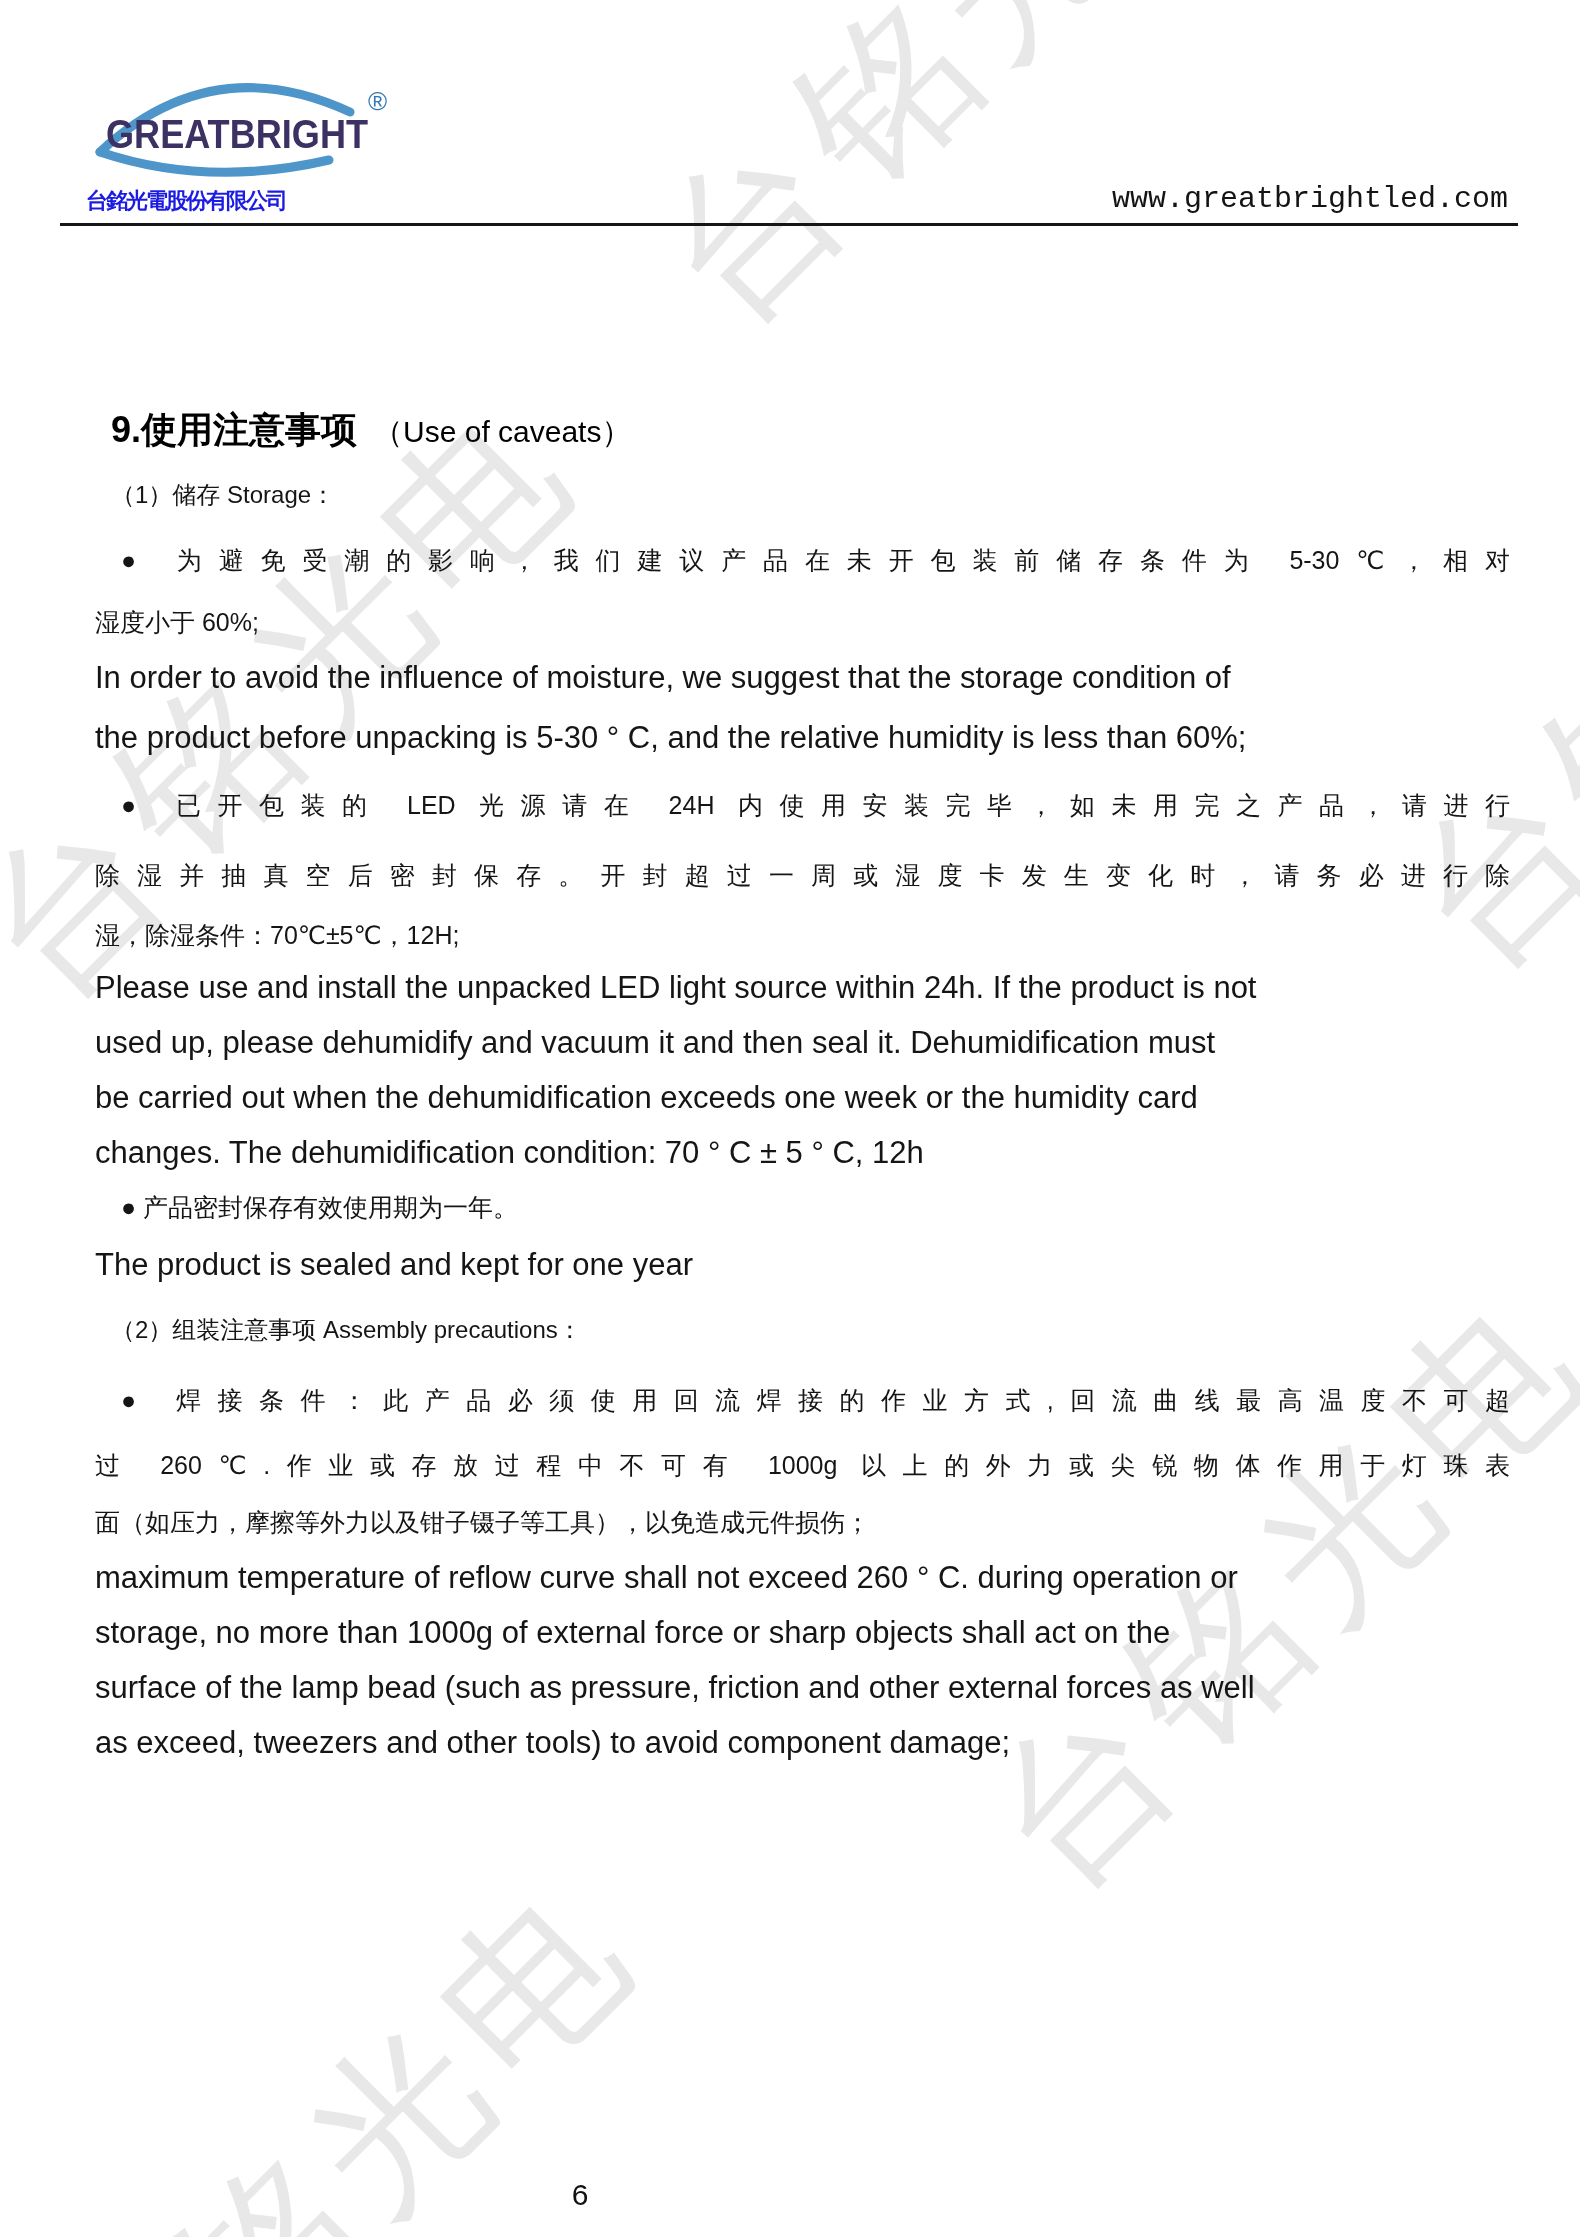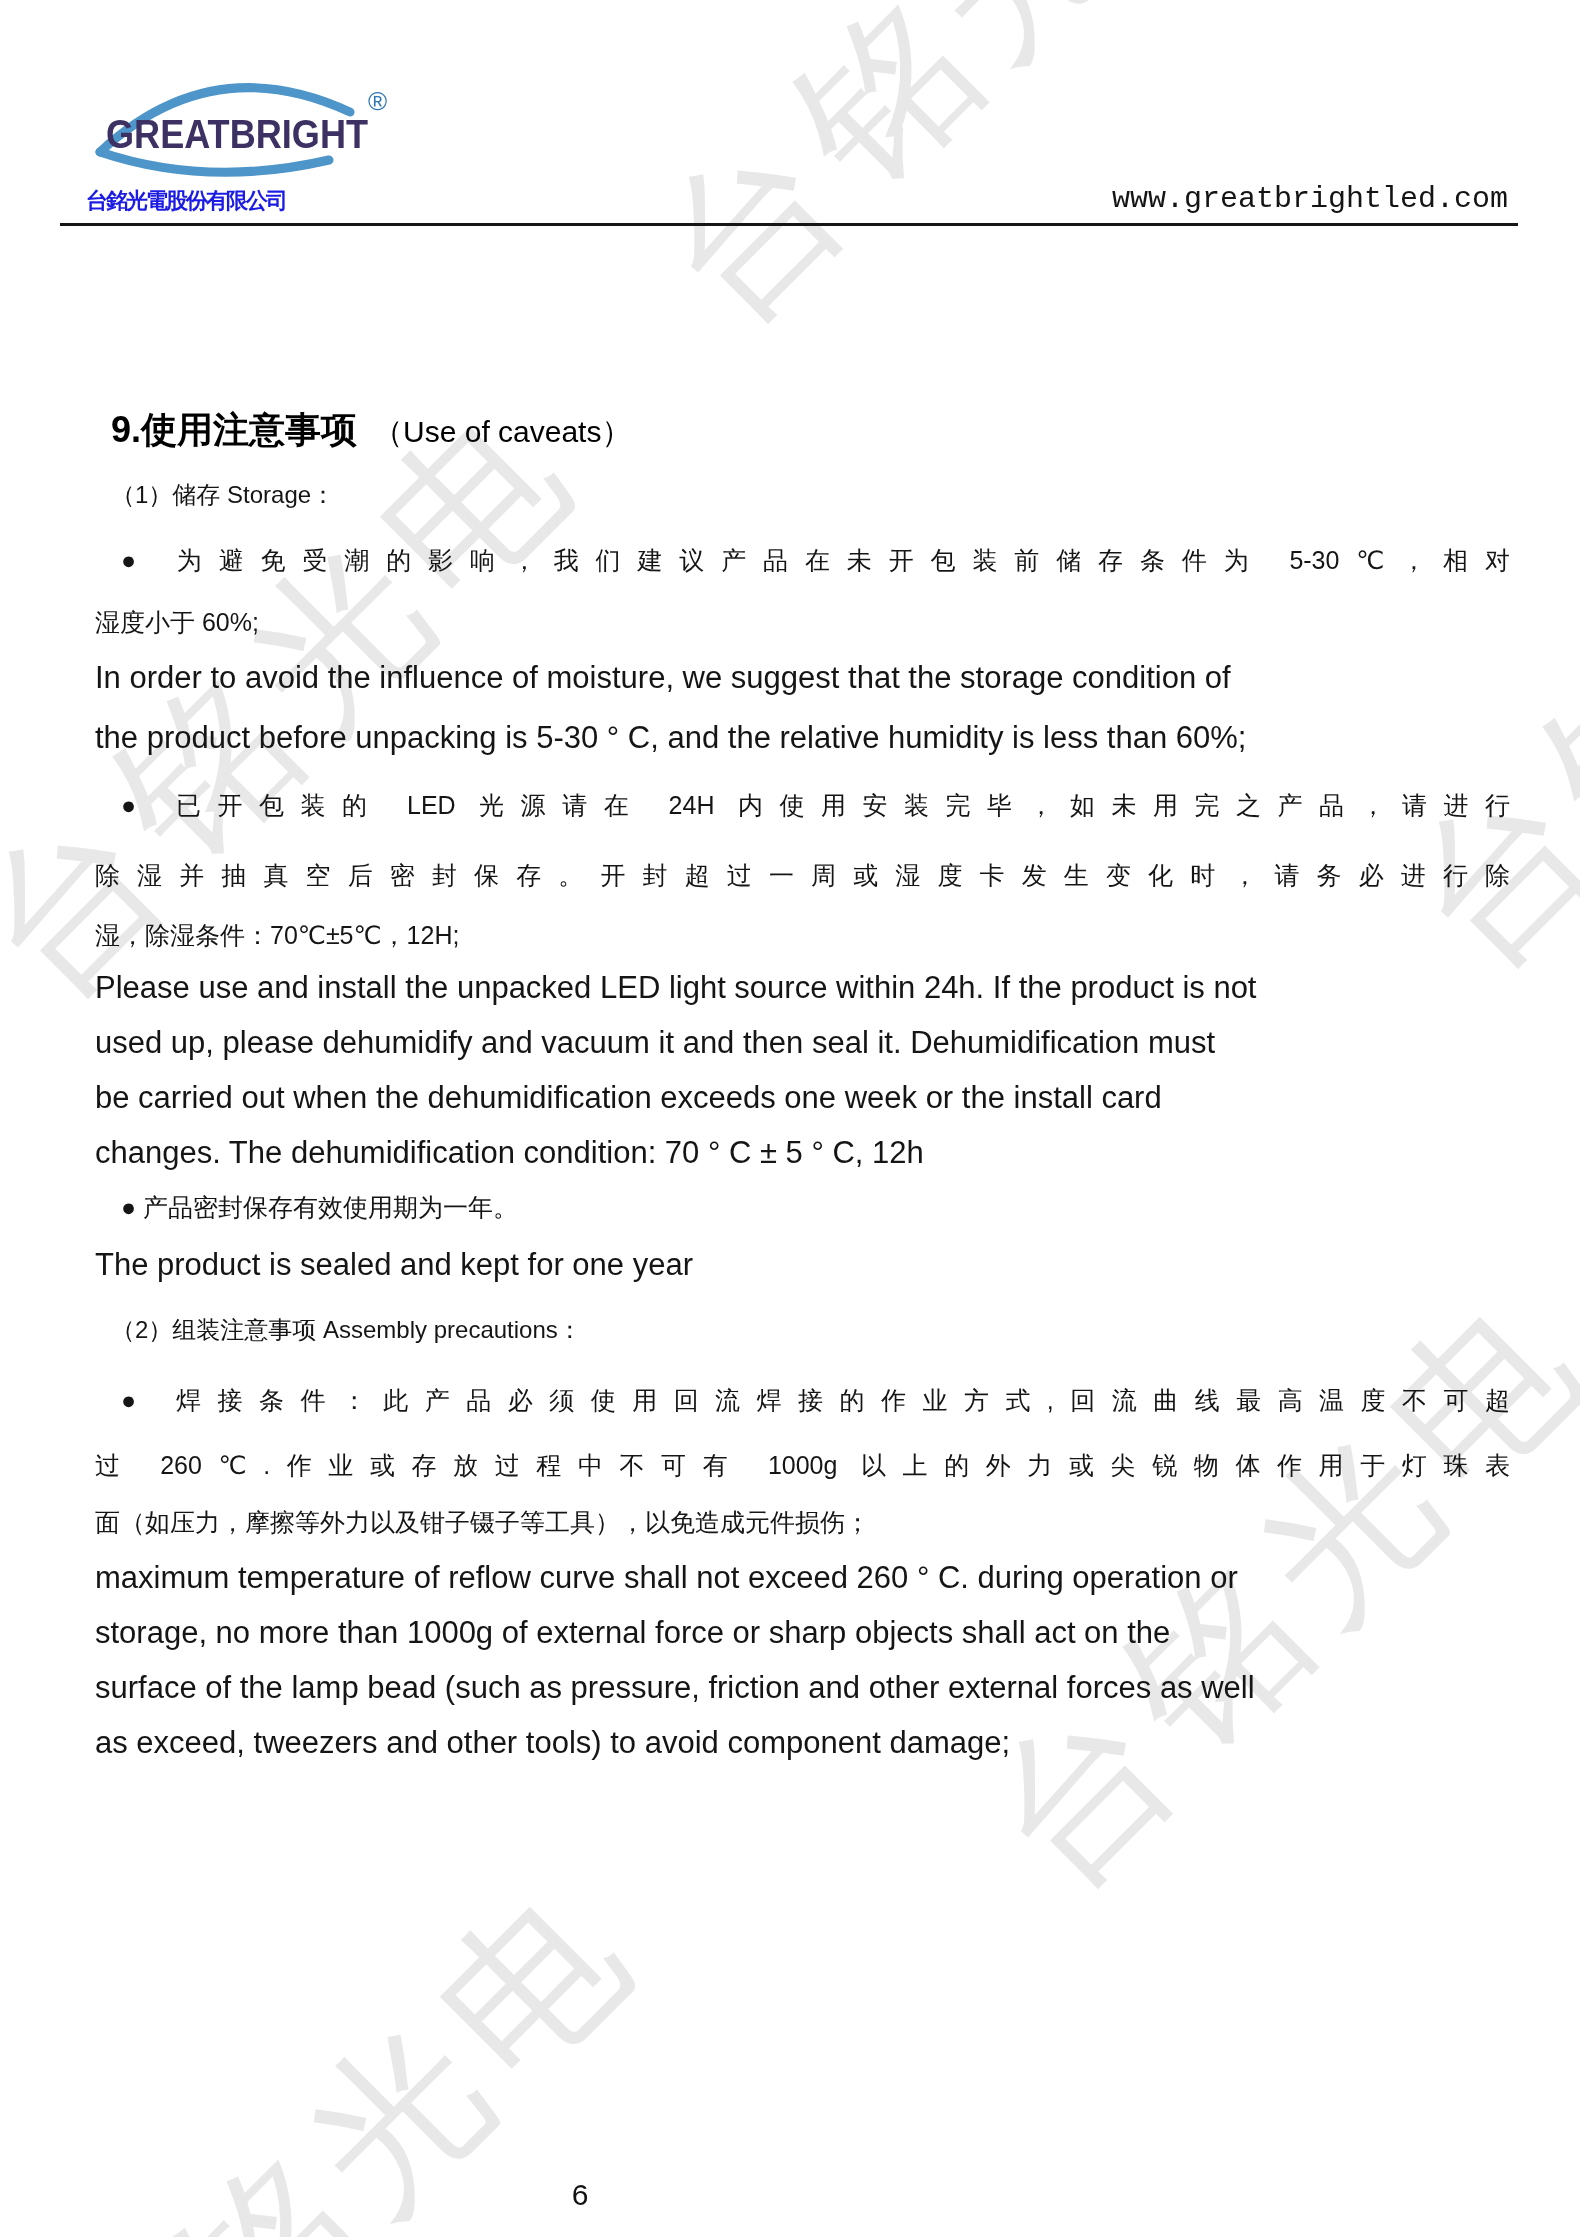--- a/index.html
+++ b/index.html
@@ -101,21 +101,21 @@
   <div class="line h70 ind just">● 为避免受潮的影响，我们建议产品在未开包装前储存条件为 5-30℃，相对</div>
   <div class="line h55">湿度小于 60%;</div>
   <div class="line h55 en-line">In order to avoid the influence of moisture, we suggest that the storage condition of</div>
   <div class="line h65 en-line">the product before unpacking is 5-30 ° C, and the relative humidity is less than 60%;</div>
 
   <div class="line h70 ind just">● 已开包装的 LED 光源请在 24H 内使用安装完毕，如未用完之产品，请进行</div>
   <div class="line h70 just">除湿并抽真空后密封保存。开封超过一周或湿度卡发生变化时，请务必进行除</div>
   <div class="line h50">湿，除湿条件：70℃±5℃，12H;</div>
   <div class="line h55 en-line">Please use and install the unpacked LED light source within 24h. If the product is not</div>
   <div class="line h55 en-line">used up, please dehumidify and vacuum it and then seal it. Dehumidification must</div>
-  <div class="line h55 en-line">be carried out when the dehumidification exceeds one week or the install card</div>
+  <div class="line h55 en-line">be carried out when the dehumidification exceeds one week or the humidity card</div>
   <div class="line h55 en-line">changes. The dehumidification condition: 70 ° C ± 5 ° C, 12h</div>
 
   <div class="line h55 ind">● 产品密封保存有效使用期为一年。</div>
   <div class="line h60 en-line">The product is sealed and kept for one year</div>
 
   <div class="line h70 sub">（2）组装注意事项 Assembly precautions：</div>
 
   <div class="line h70 ind just">● 焊接条件：此产品必须使用回流焊接的作业方式,回流曲线最高温度不可超</div>
   <div class="line h60 just">过 260℃.作业或存放过程中不可有 1000g 以上的外力或尖锐物体作用于灯珠表</div>
   <div class="line h55">面（如压力，摩擦等外力以及钳子镊子等工具），以免造成元件损伤；</div>

